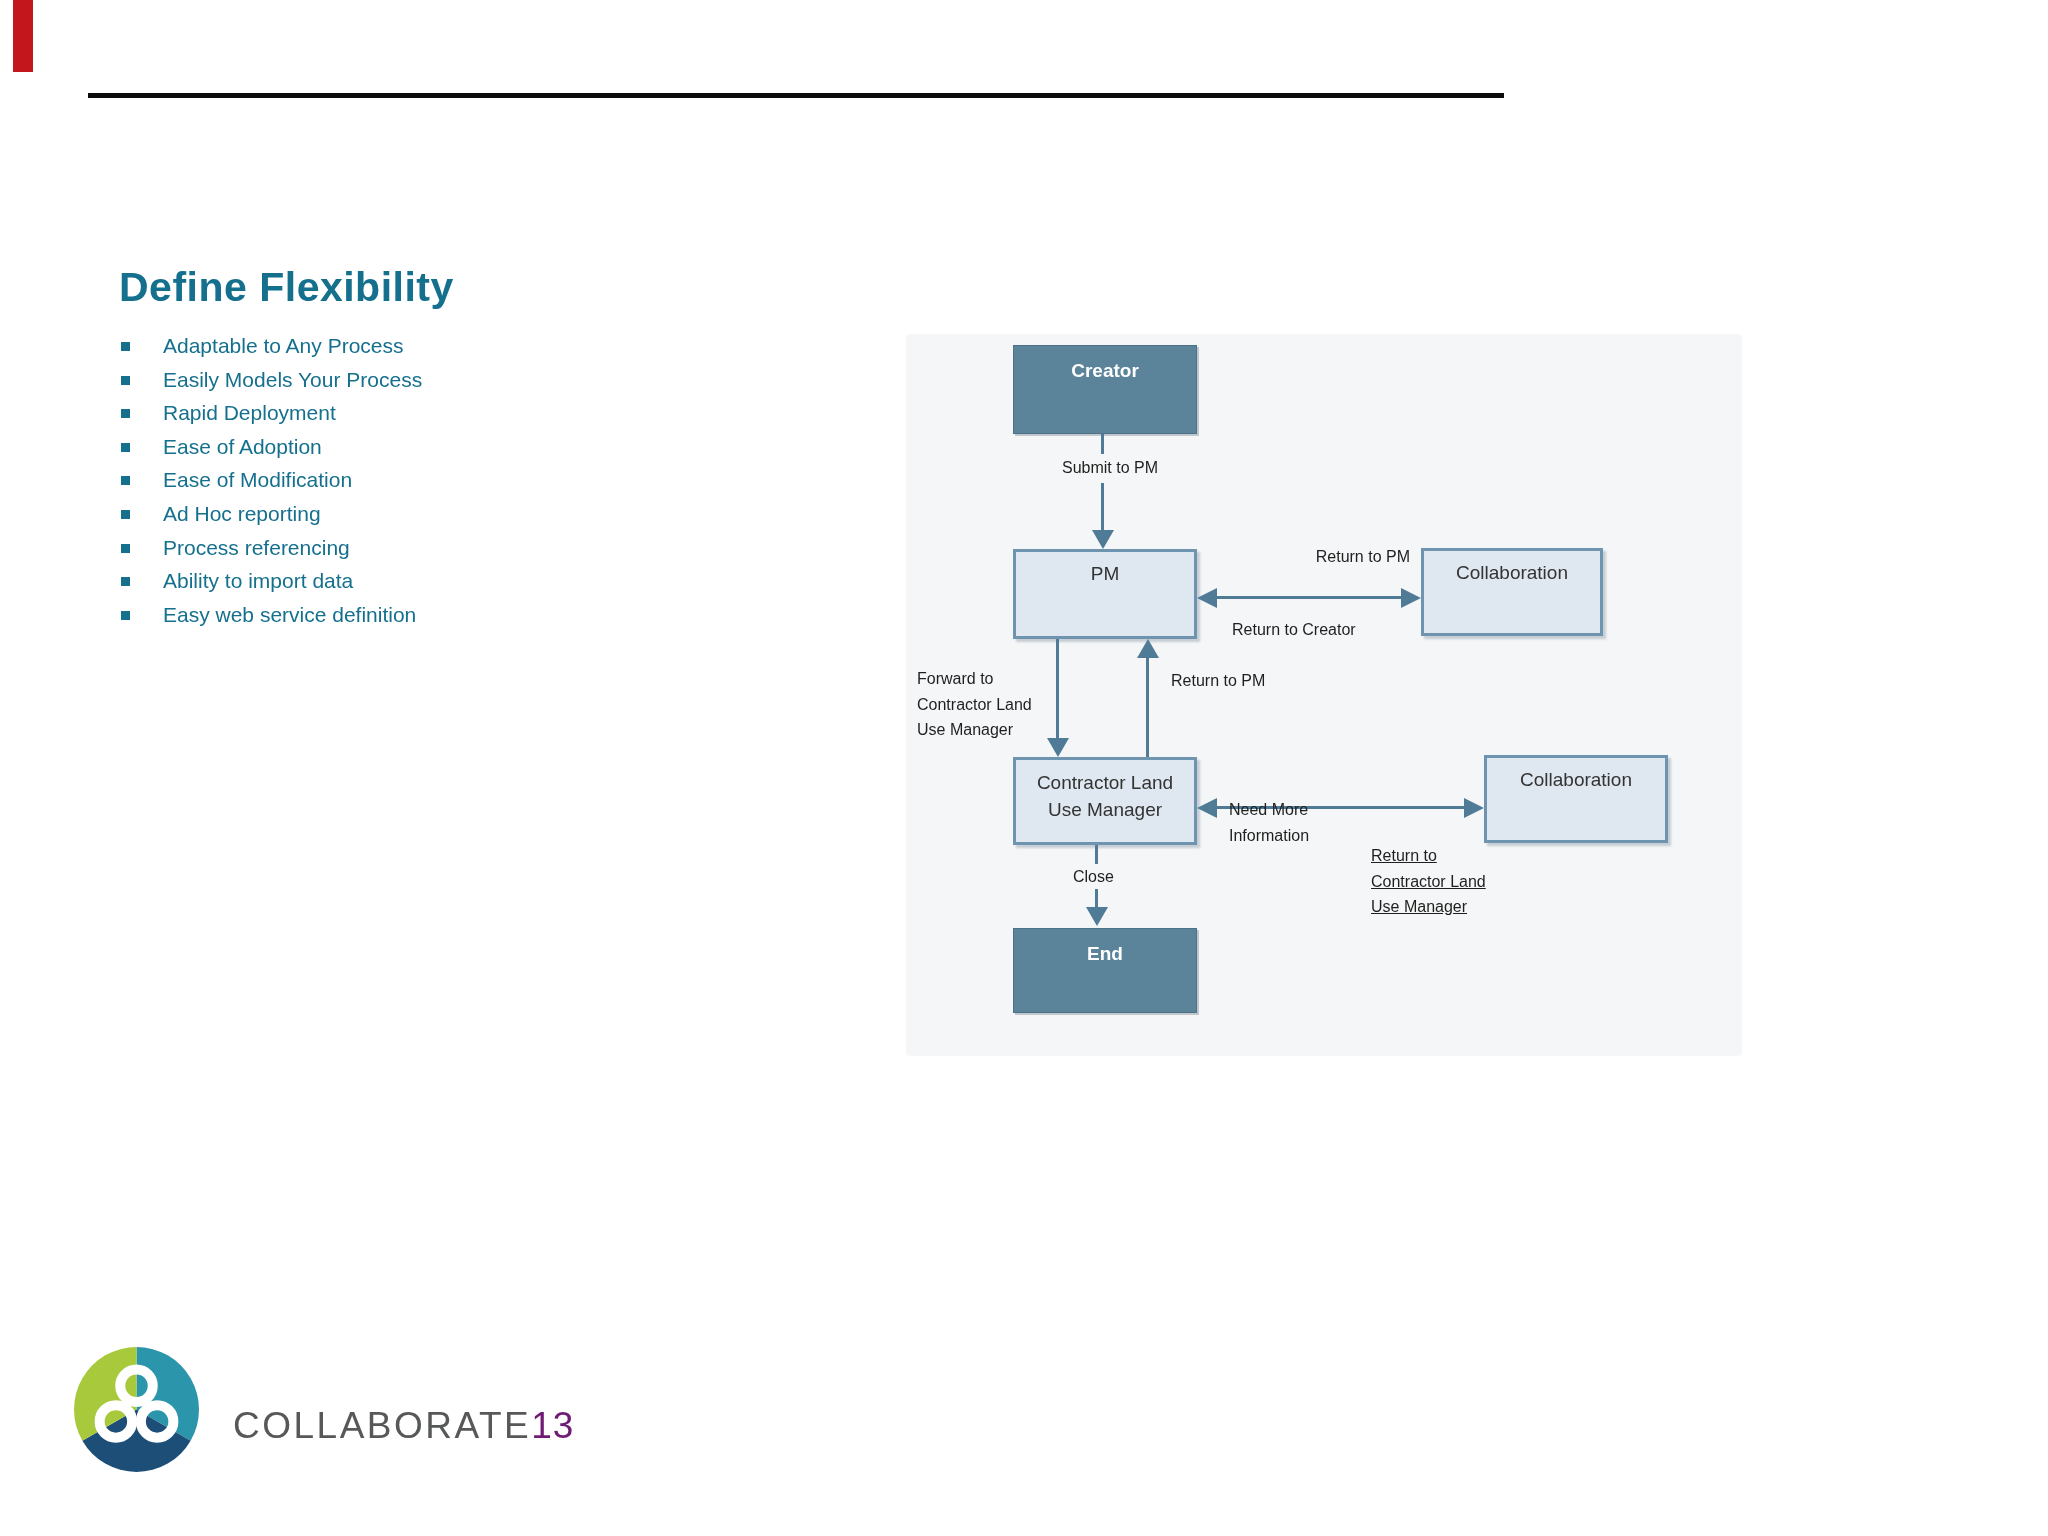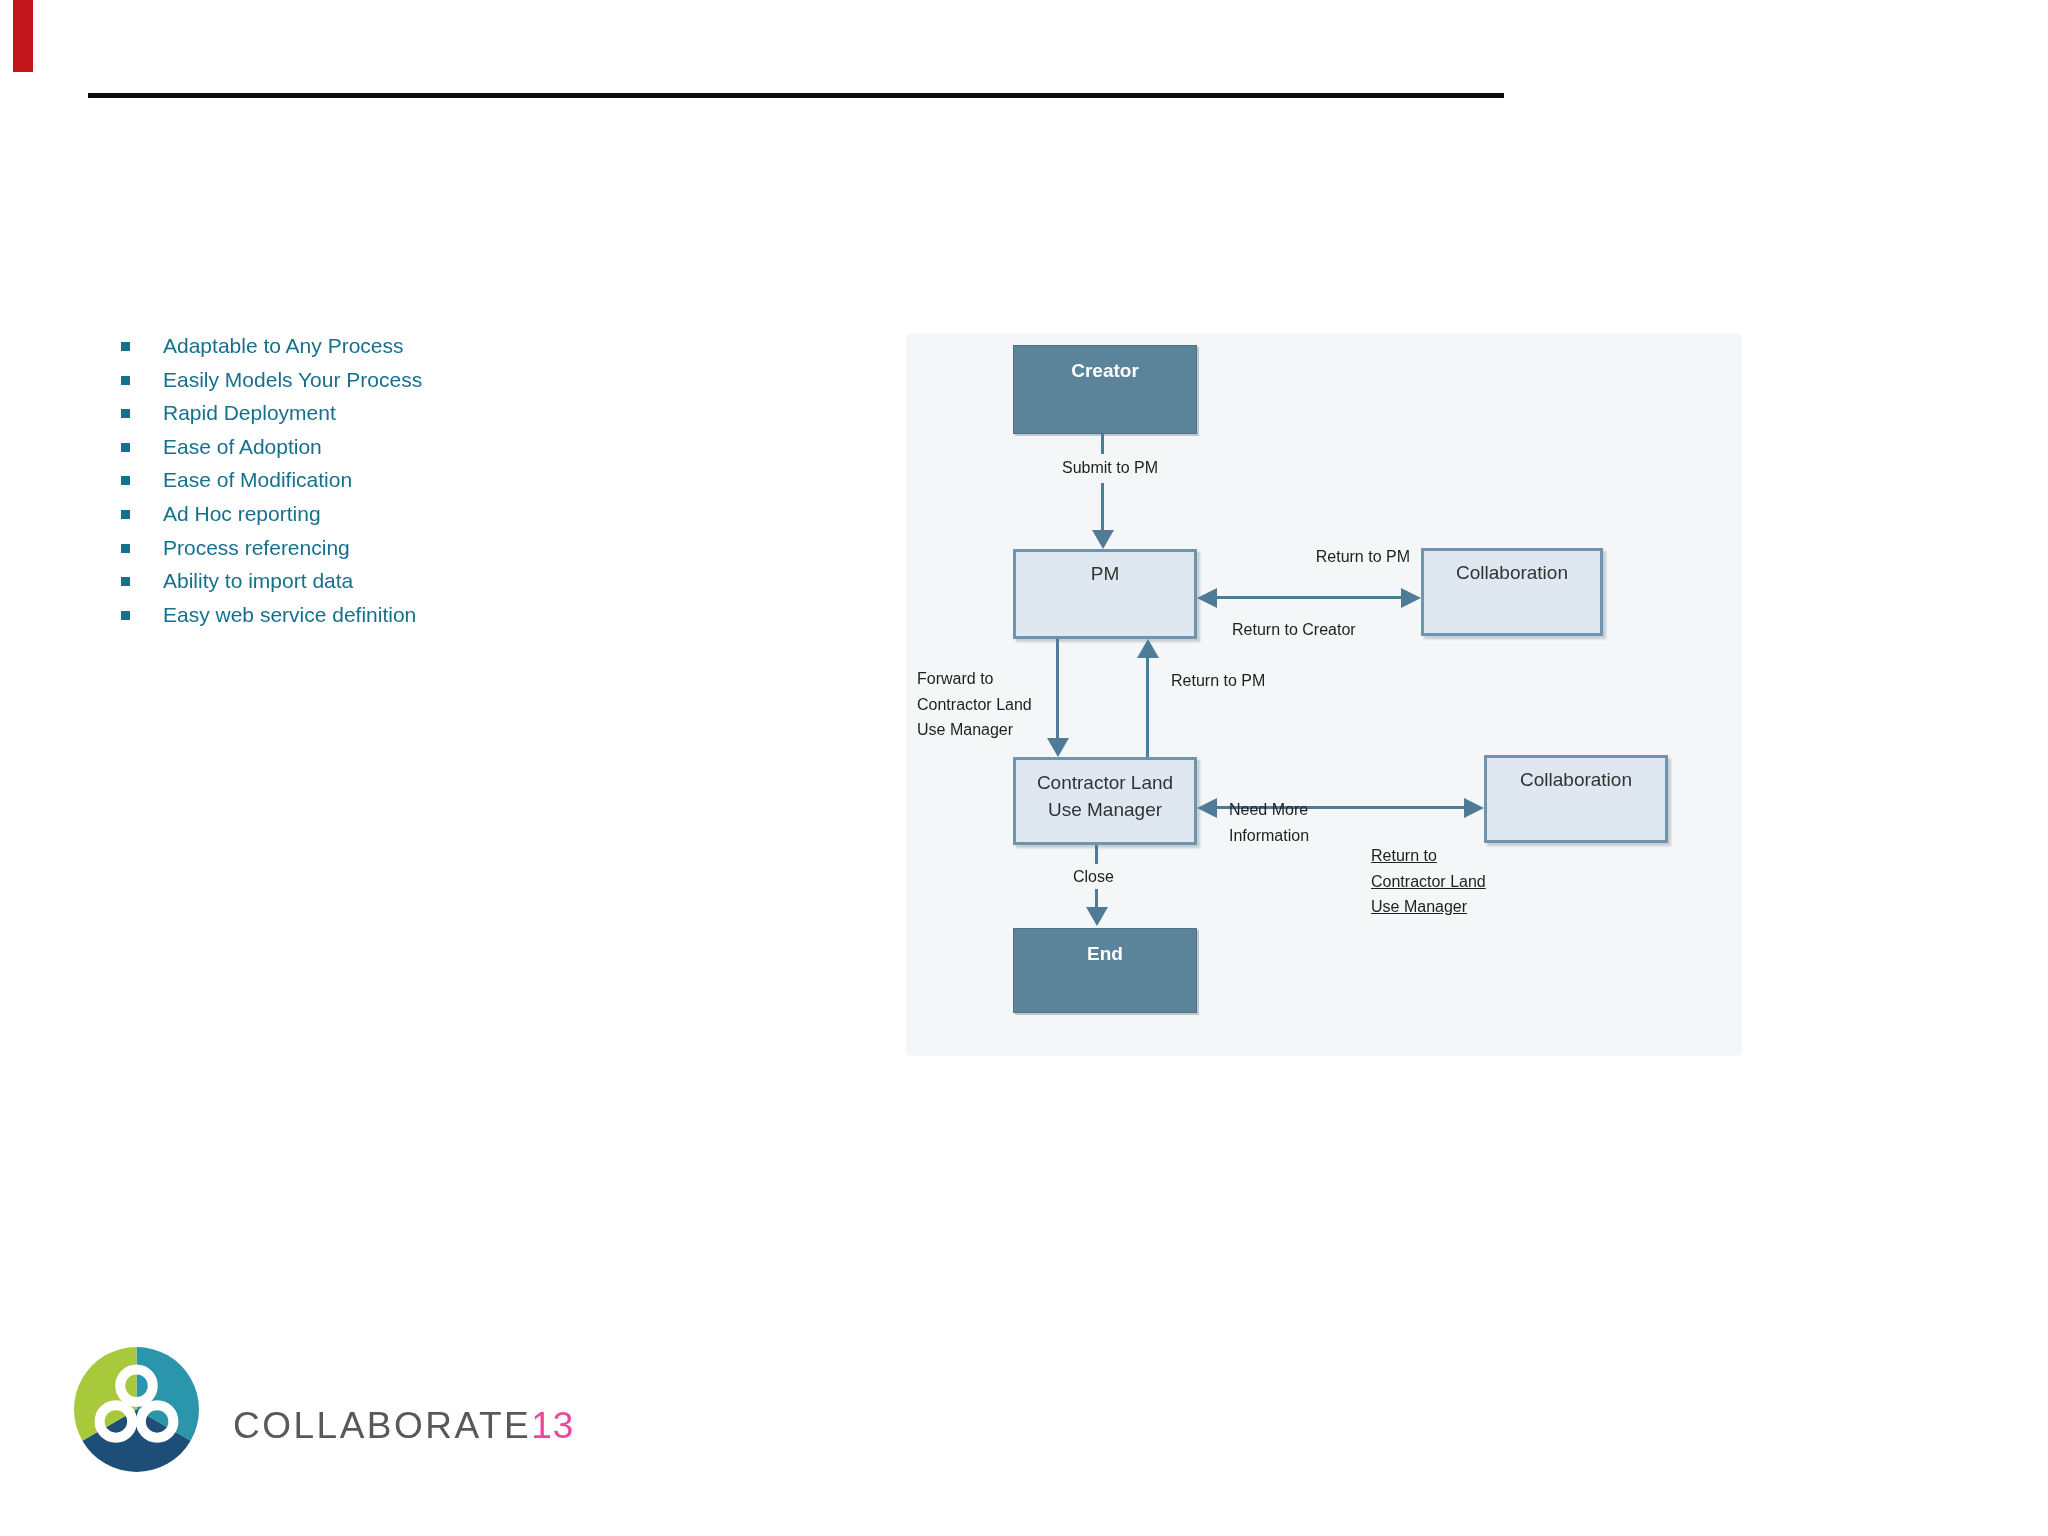--- a/index.html
+++ b/index.html
@@ -25,30 +25,31 @@
   .vline,.hline{position:absolute;background:#4f7b97;}
   .vline{width:3px;} .hline{height:3px;}
   .tri{position:absolute;width:0;height:0;}
   .tri.down{border-left:11px solid transparent;border-right:11px solid transparent;border-top:19px solid #4f7b97;}
   .tri.up{border-left:11px solid transparent;border-right:11px solid transparent;border-bottom:19px solid #4f7b97;}
   .tri.left{border-top:10px solid transparent;border-bottom:10px solid transparent;border-right:20px solid #4f7b97;}
   .tri.right{border-top:10px solid transparent;border-bottom:10px solid transparent;border-left:20px solid #4f7b97;}
   
   .logo{position:absolute;left:74px;top:1347px;width:125px;height:125px;}
   .wordmark{position:absolute;left:233px;top:1405px;font-size:37px;letter-spacing:2.5px;color:#57585a;white-space:nowrap;}
-  .wordmark .yr{color:#ec4899;letter-spacing:1px;}
+  .wordmark .yr{color:#701a75;letter-spacing:1px;}
 </style>
 </head>
 <body>
 
 <div id="slide">
 
   <div class="red-bar"></div>
   <div class="rule"></div>
 
+  <div class="title">Define Flexibility</div>
 
   <ul class="bullets">
     <li><span class="sq"></span><span>Adaptable to Any Process</span></li>
     <li><span class="sq"></span><span>Easily Models Your Process</span></li>
     <li><span class="sq"></span><span>Rapid Deployment</span></li>
     <li><span class="sq"></span><span>Ease of Adoption</span></li>
     <li><span class="sq"></span><span>Ease of Modification</span></li>
     <li><span class="sq"></span><span>Ad Hoc reporting</span></li>
     <li><span class="sq"></span><span>Process referencing</span></li>
     <li><span class="sq"></span><span>Ability to import data</span></li>

